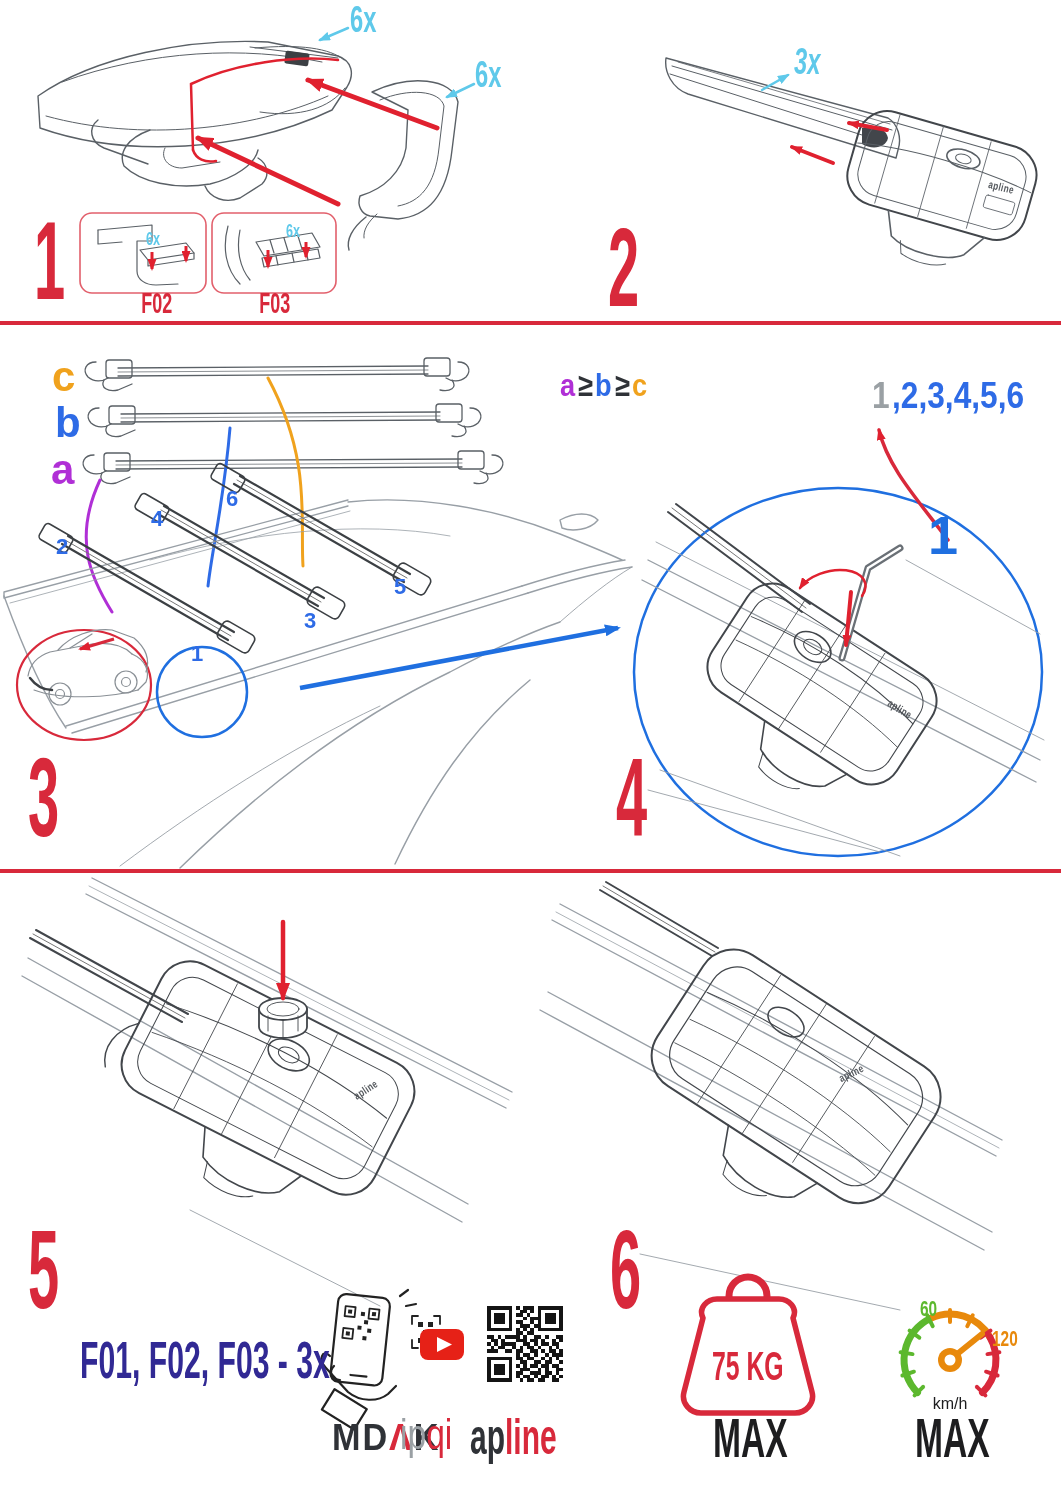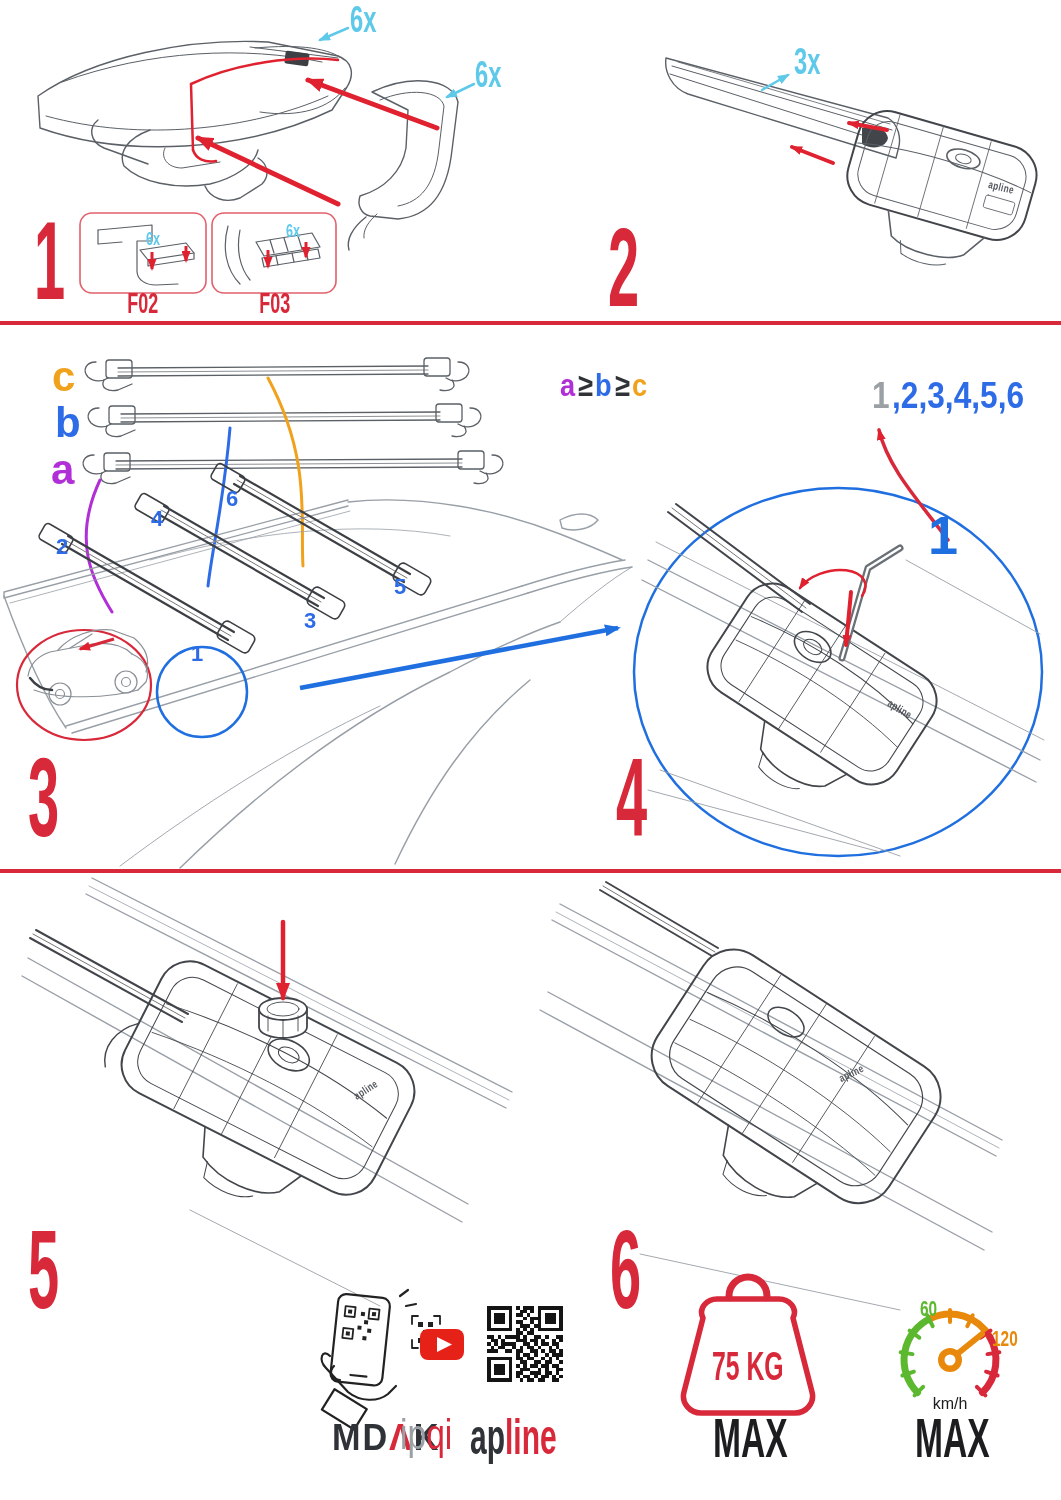--- a/index.html
+++ b/index.html
@@ -407,25 +407,25 @@
       <circle cx="950" cy="1360" r="12" fill="#e8890c" stroke="none"></circle>
       <circle cx="950" cy="1360" r="5.5" fill="#fff" stroke="none"></circle>
     </g>
   </svg>
 
   <div class="t stepnum" style="left:34px;top:205px;"><span class="cn">1</span></div>
   <div class="t qty" style="left:350px;top:2px;"><span class="cn">6x</span></div>
   <div class="t qty" style="left:475px;top:57px;"><span class="cn">6x</span></div>
   <div class="t qty-sm" style="left:146px;top:230px;"><span class="cn">6x</span></div>
   <div class="t qty-sm" style="left:286px;top:222px;"><span class="cn">6x</span></div>
-  <div class="t fcode ctr" style="left:103px;top:288px;width:80px;"><span class="cn">F02</span></div>
+  <div class="t fcode ctr" style="left:117px;top:288px;width:80px;"><span class="cn">F02</span></div>
   <div class="t fcode ctr" style="left:235px;top:288px;width:80px;"><span class="cn">F03</span></div>
 
   <div class="t stepnum" style="left:608px;top:212px;"><span class="cn">2</span></div>
-  <div class="t qty" style="left:794px;top:44px;"><span class="cn">3x</span></div>
+  <div class="t qty" style="left:794px;top:44px;font-style:italic;"><span class="cn">3x</span></div>
 
   <div class="t stepnum" style="left:28px;top:742px;"><span class="cn">3</span></div>
   <div class="t barlbl" style="left:52px;top:356px;color:#f0a21d;"><span>c</span></div>
   <div class="t barlbl" style="left:55px;top:402px;color:#2e6be6;"><span>b</span></div>
   <div class="t barlbl" style="left:51px;top:449px;color:#b02fd6;"><span>a</span></div>
   <div class="t formula" style="left:560px;top:369px;">
     <span class="cn" style="color:#b02fd6;">a</span><span class="cn" style="color:#2f3237;">≥</span><span class="cn" style="color:#2e6be6;">b</span><span class="cn" style="color:#2f3237;">≥</span><span class="cn" style="color:#f0a21d;">c</span>
   </div>
   <div class="t posnum" style="left:50px;top:536px;"><span>2</span></div>
   <div class="t posnum" style="left:145px;top:508px;"><span>4</span></div>
@@ -441,20 +441,21 @@
   <div class="t callout1" style="left:928px;top:508px;"><span>1</span></div>
 
   <div class="t stepnum" style="left:28px;top:1214px;"><span class="cn">5</span></div>
   <div class="t stepnum" style="left:610px;top:1214px;"><span class="cn">6</span></div>
 
   <div class="t clamp-logo" style="left:988px;top:183px;transform:rotate(14deg);"><span class="cn">apline</span></div>
   <div class="t clamp-logo" style="left:886px;top:706px;transform:rotate(31deg);"><span class="cn">apline</span></div>
   <div class="t clamp-logo" style="left:352px;top:1082px;transform:rotate(-33deg);"><span class="cn">apline</span></div>
   <div class="t clamp-logo" style="left:838px;top:1066px;transform:rotate(-26deg);"><span class="cn">apline</span></div>
 
+  <div class="t parts" style="left:80px;top:1334px;"><span class="cn">F01, F02, F03 - 3x</span></div>
   <div id="qr-code" style="grid-template-columns: repeat(21, 1fr);">
       <div class="on"></div>
       <div class="on"></div>
       <div class="on"></div>
       <div class="on"></div>
       <div class="on"></div>
       <div class="on"></div>
       <div class="on"></div>
       <div></div>
       <div class="on"></div>

